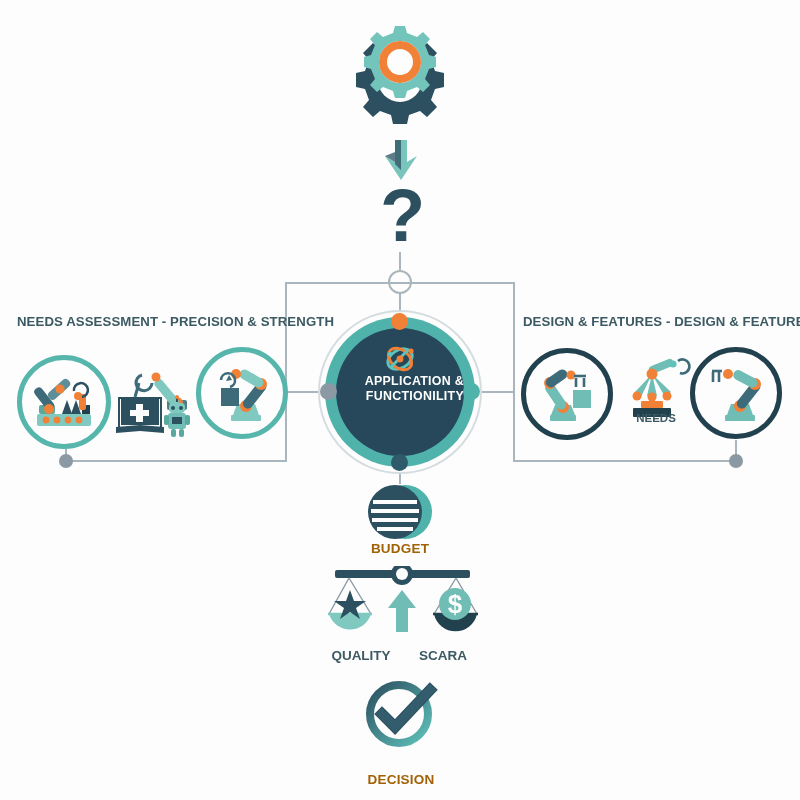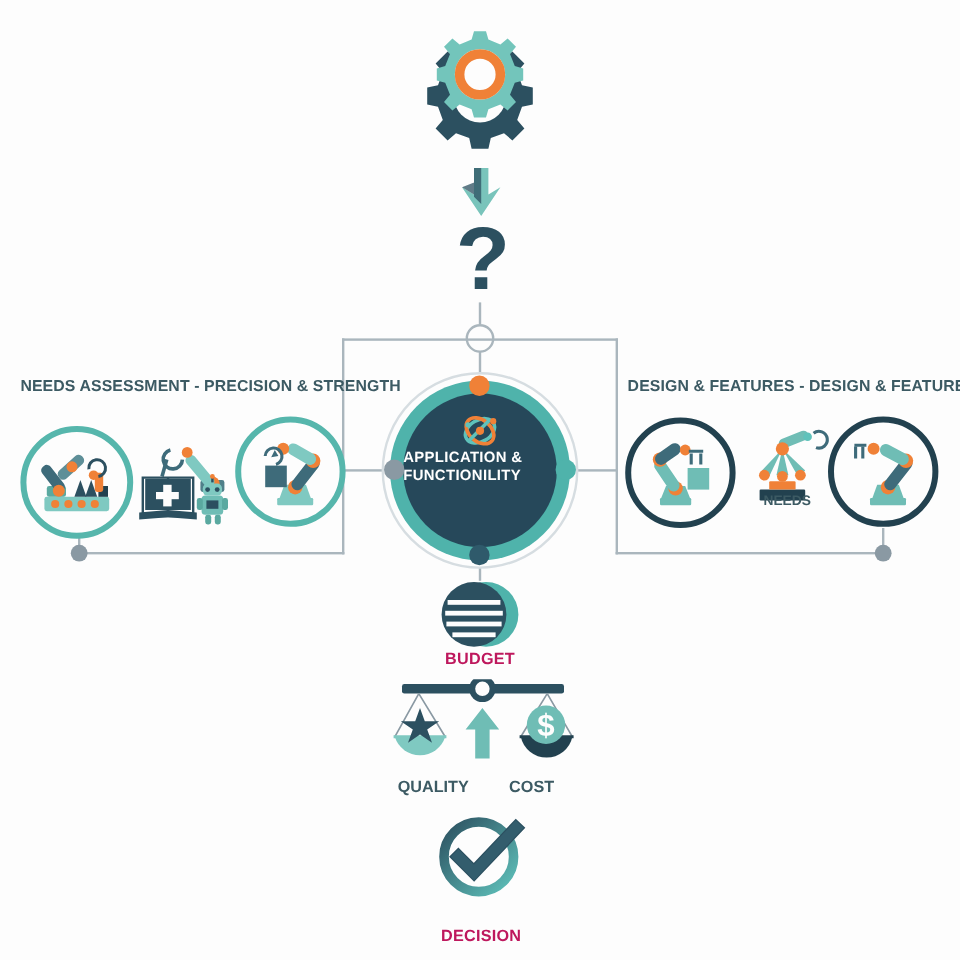--- a/index.html
+++ b/index.html
@@ -73,41 +73,41 @@
     position: absolute;
     border-radius: 50%;
     background: #4fb3ab;
   }
   #hub-core {
     position: absolute;
     border-radius: 50%;
     background: #26485a;
     display: flex;
     flex-direction: column;
-    align-items: flex-start;
+    align-items: flex-end;
     justify-content: flex-start;
     box-sizing: border-box;
     padding-top: 46px;
   }
   .hub-line {
     color: #ffffff;
     font-size: 12.4px;
     font-weight: bold;
     letter-spacing: 0.3px;
     line-height: 15px;
     text-align: center;
     white-space: nowrap;
   }
 
   
   .node-label {
     position: absolute;
     font-size: 13.5px;
     font-weight: bold;
-    color: #be185d;
+    color: #a16207;
     text-align: center;
     white-space: nowrap;
     letter-spacing: 0.2px;
   }
   .small-label {
     position: absolute;
     font-size: 11.5px;
     font-weight: bold;
     color: #3c5a63;
     text-align: center;
@@ -373,21 +373,21 @@
       <path d="M109,48 A22,22 0 0,0 152,48 Z" fill="#22414f"></path>
       <line x1="108" y1="48" x2="153" y2="48" stroke="#22414f" stroke-width="2.5"></line>
 
       <circle cx="130" cy="38" r="16" fill="#6fbdb5"></circle>
       <text x="130" y="47" font-family="'Liberation Sans',sans-serif" font-size="26" font-weight="bold" fill="#fdfdfd" text-anchor="middle">$</text>
 
       <path d="M71,66 L71,42 L63,42 L77,24 L91,42 L83,42 L83,66 Z" fill="#6fbdb5"></path>
     </svg>
   </div>
   <div class="small-label" style="left:316px; top:648px; width:90px; font-size:13.5px;">QUALITY</div>
-  <div class="small-label" style="left:398px; top:648px; width:90px; font-size:13.5px;">COST</div>
+  <div class="small-label" style="left:398px; top:648px; width:90px; font-size:13.5px;">SCARA</div>
 
   <div class="abs" style="left:362px; top:678px; width:78px; height:72px;">
     <svg viewBox="0 0 78 72" width="78" height="72">
       <defs>
         <linearGradient id="decGrad" x1="0" y1="0" x2="1" y2="1">
           <stop offset="0%" stop-color="#2c5060"></stop>
           <stop offset="100%" stop-color="#5fc2bb"></stop>
         </linearGradient>
       </defs>
       <circle cx="37" cy="36" r="29" fill="none" stroke="url(#decGrad)" stroke-width="8"></circle>

